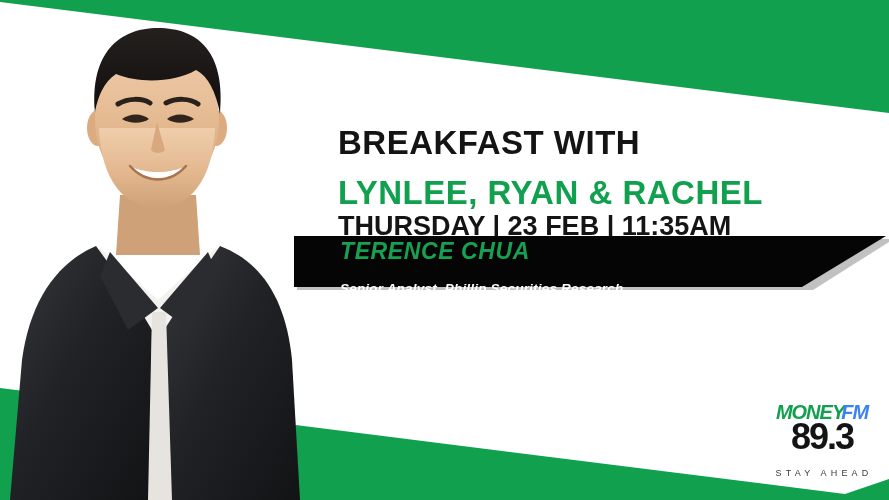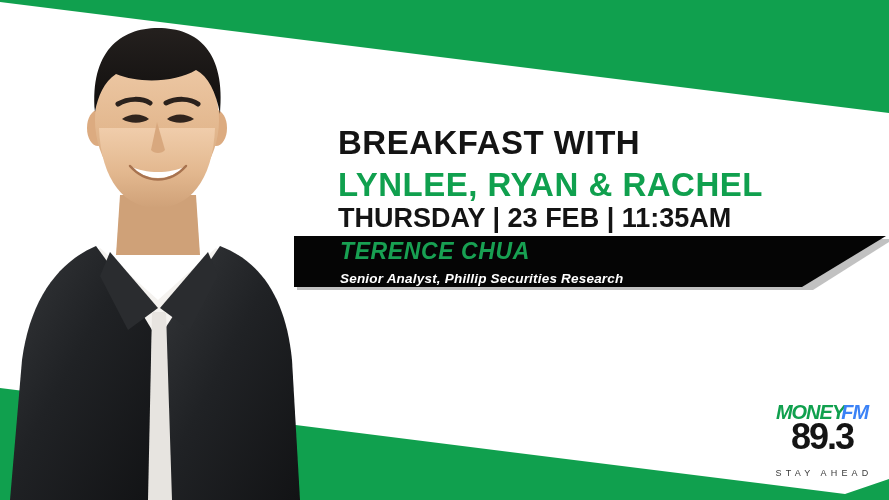--- a/index.html
+++ b/index.html
@@ -31,21 +31,21 @@
     width:520px;
   }
   .hl-line{
     font-family:"Liberation Sans",sans-serif;
     font-weight:bold;
     letter-spacing:.5px;
     line-height:1.02;
     white-space:nowrap;
   }
   #hl1{font-size:33px;color:#141414;}
-  #hl2{font-size:33px;color:#10a04e;margin-top:8px;}
+  #hl2{font-size:33px;color:#10a04e;margin-top:16px;}
   #hl3{font-size:27px;color:#141414;margin-top:4px;letter-spacing:0px;}
 
   
   #banner{
     position:absolute;
     left:294px;top:234px;
     width:640px;height:58px;
   }
   #banner .shape{position:absolute;inset:0;}
   #banner .shape svg{display:block;}
@@ -57,21 +57,21 @@
     font-family:"Liberation Sans",sans-serif;
     font-weight:bold;font-style:italic;
     font-size:23px;color:#18a052;
     letter-spacing:.6px;line-height:1.1;
     white-space:nowrap;
   }
   #brole{
     font-family:"Liberation Sans",sans-serif;
     font-weight:bold;font-style:italic;
     font-size:13.5px;color:#ffffff;
-    letter-spacing:.2px;margin-top:7px;
+    letter-spacing:.2px;margin-top:17px;
     white-space:nowrap;
   }
 
   
   #logo{
     position:absolute;
     right:8px;bottom:22px;
     width:118px;
     text-align:center;
   }

